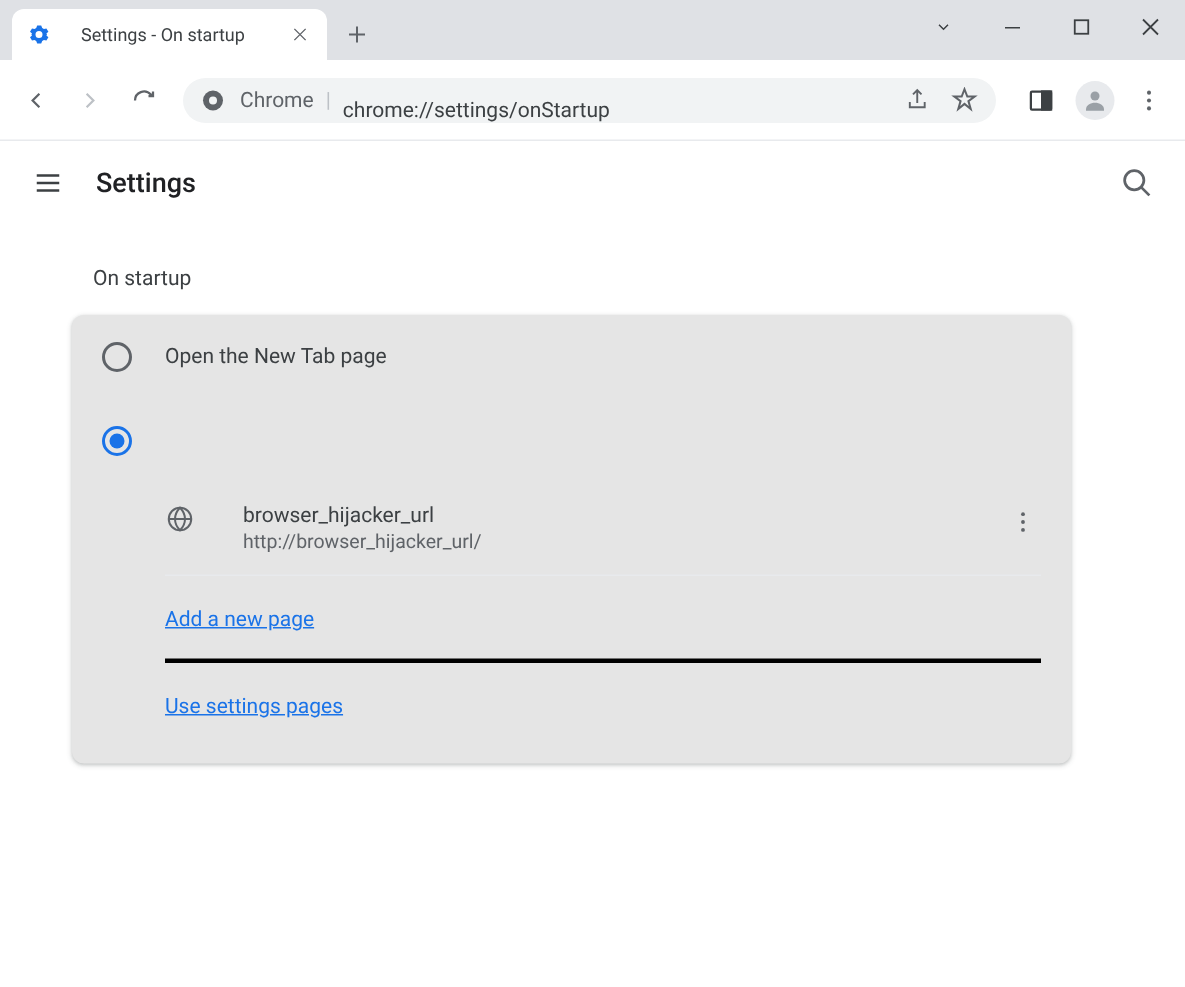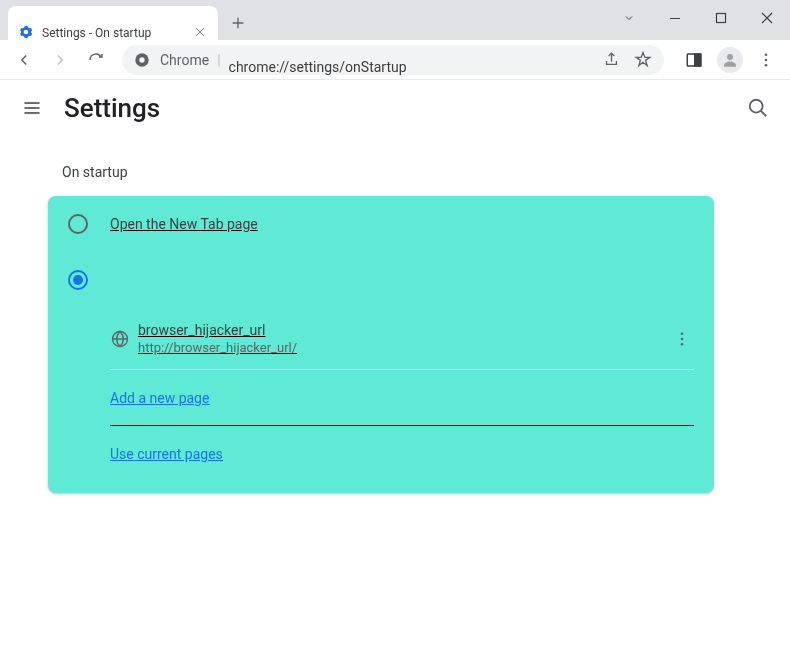--- a/index.html
+++ b/index.html
@@ -1,66 +1,66 @@
 <!DOCTYPE html>
 <html><head>
 <meta charset="utf-8">
 <style>
 * { margin: 0; padding: 0; box-sizing: border-box; font-family: 'Segoe UI', Roboto, Arial, sans-serif; }
 body { width: 790px; height: 658px; background: #fff; overflow: hidden; position: relative; }
 
 
 .titlebar { height: 40px; background: #dfe1e5; display: flex; align-items: flex-end; padding-left: 8px; }
-.tab { background: #fff; border-radius: 8px 8px 0 0; height: 34px; display: flex; align-items: flex-end; padding: 0 10px; gap: 8px; min-width: 210px; position: relative; }
+.tab { background: #fff; border-radius: 8px 8px 0 0; height: 34px; display: flex; align-items: center; padding: 0 10px; gap: 20px; min-width: 210px; position: relative; }
 .tab-favicon { width: 16px; height: 16px; color: #1a73e8; display: flex; align-items: center; justify-content: center; }
 .tab-title { font-size: 12px; color: #3c4043; flex: 1; }
 .tab-close { width: 16px; height: 16px; color: #5f6368; display: flex; align-items: center; justify-content: center; border-radius: 50%; cursor: pointer; }
 .newtab { width: 28px; height: 28px; margin-left: 6px; display: flex; align-items: center; justify-content: center; color: #5f6368; border-radius: 50%; margin-bottom: 3px; }
 .window-controls { margin-left: auto; display: flex; height: 36px; align-self: flex-start; }
 .window-btn { width: 46px; display: flex; align-items: center; justify-content: center; color: #3c4043; }
 .window-btn svg { width: 12px; height: 12px; }
 
 
-.toolbar { height: 40px; background: #fff; display: flex; align-items: center; padding: 0 8px; gap: 4px; border-bottom: 1px solid #e8eaed; }
+.toolbar { height: 54px; background: #fff; display: flex; align-items: center; padding: 0 8px; gap: 4px; border-bottom: 1px solid #e8eaed; }
 .nav-btn { width: 32px; height: 32px; display: flex; align-items: center; justify-content: center; color: #5f6368; border-radius: 50%; }
 .nav-btn.disabled { color: #bdc1c6; }
 .omnibox { flex: 1; height: 30px; background: #f1f3f4; border-radius: 15px; display: flex; align-items: center; padding: 0 12px; gap: 10px; margin: 0 6px; }
 .omnibox-icon { width: 16px; height: 16px; color: #5f6368; display: flex; align-items: center; }
 .omnibox-text { font-size: 14px; color: #5f6368; display: flex; align-items: center; gap: 2px; }
 .omnibox-text .divider { color: #bdc1c6; padding: 0 6px; }
 .omnibox-text .path { color: #3c4043; margin-top: 14px; }
 .omnibox-actions { margin-left: auto; display: flex; gap: 14px; align-items: center; }
 .omnibox-action { width: 18px; height: 18px; color: #5f6368; display: flex; align-items: center; justify-content: center; }
 .ext-area { display: flex; gap: 4px; align-items: center; padding-left: 4px; }
 .ext-btn { width: 32px; height: 32px; display: flex; align-items: center; justify-content: center; color: #5f6368; border-radius: 50%; }
 .avatar { width: 26px; height: 26px; background: #e8eaed; border-radius: 50%; display: flex; align-items: center; justify-content: center; }
 
 
 .settings-header { height: 56px; display: flex; align-items: center; padding: 0 20px; }
 .hamburger { width: 24px; height: 24px; color: #3c4043; display: flex; align-items: center; justify-content: center; margin-right: 20px; }
-.settings-title { font-size: 26px; font-weight: 500; color: #202124; }
+.settings-title { font-size: 18px; font-weight: 500; color: #202124; }
 .search-settings { margin-left: auto; width: 24px; height: 24px; color: #5f6368; display: flex; align-items: center; justify-content: center; }
 
 
 .content { padding: 12px 76px 0 48px; }
 .section-label { font-size: 14px; color: #3c4043; padding: 16px 14px; }
-.card { background: #5eead4; border-radius: 8px; box-shadow: 0 1px 2px rgba(60,64,67,.2), 0 1px 3px 1px rgba(60,64,67,.1); text-decoration: underline; }
+.card { background: #e5e5e5; border-radius: 8px; box-shadow: 0 1px 2px rgba(60,64,67,.2), 0 1px 3px 1px rgba(60,64,67,.1); }
 .radio-row { display: flex; align-items: center; padding: 18px 20px; gap: 22px; }
 .radio { width: 20px; height: 20px; border: 2px solid #5f6368; border-radius: 50%; position: relative; flex-shrink: 0; }
 .radio.selected { border-color: #1a73e8; }
 .radio.selected::after { content: ''; position: absolute; left: 3px; top: 3px; width: 10px; height: 10px; background: #1a73e8; border-radius: 50%; }
 .radio-label { font-size: 14px; color: #3c4043; }
 .subsection { padding: 0 20px 16px 62px; }
-.page-entry { display: flex; align-items: center; padding: 14px 0; border-bottom: 1px solid #e8eaed; gap: 8px; }
+.page-entry { display: flex; align-items: flex-start; padding: 14px 0; border-bottom: 1px solid #e8eaed; gap: 32px; }
 .page-icon { width: 20px; height: 20px; color: #5f6368; display: flex; align-items: center; justify-content: center; }
 .page-info { flex: 1; }
 .page-name { font-size: 14px; color: #3c4043; }
 .page-url { font-size: 13px; color: #5f6368; margin-top: 2px; }
 .page-menu { width: 24px; height: 24px; color: #5f6368; display: flex; align-items: center; justify-content: center; }
-.link-row { padding: 18px 0; border-bottom: 1px solid #000000; }
+.link-row { padding: 18px 0; border-bottom: 3px solid #000000; }
 .link-row:last-child { border-bottom: none; padding-bottom: 14px; }
 .link { font-size: 14px; color: #1a73e8; text-decoration: underline; }
 
 svg { display: block; }
 </style>
 </head>
 <body>
 
 <div class="titlebar">
   <div class="tab">
@@ -219,18 +219,18 @@
               <circle cx="12" cy="19" r="1.7"></circle>
             </svg>
         </div>
       </div>
 
       <div class="link-row">
         <span class="link">Add a new page</span>
       </div>
 
       <div class="link-row">
-        <span class="link">Use current pages</span>
+        <span class="link">Use settings pages</span>
       </div>
     </div>
 
   </div>
 </div>
 
 </body></html>

